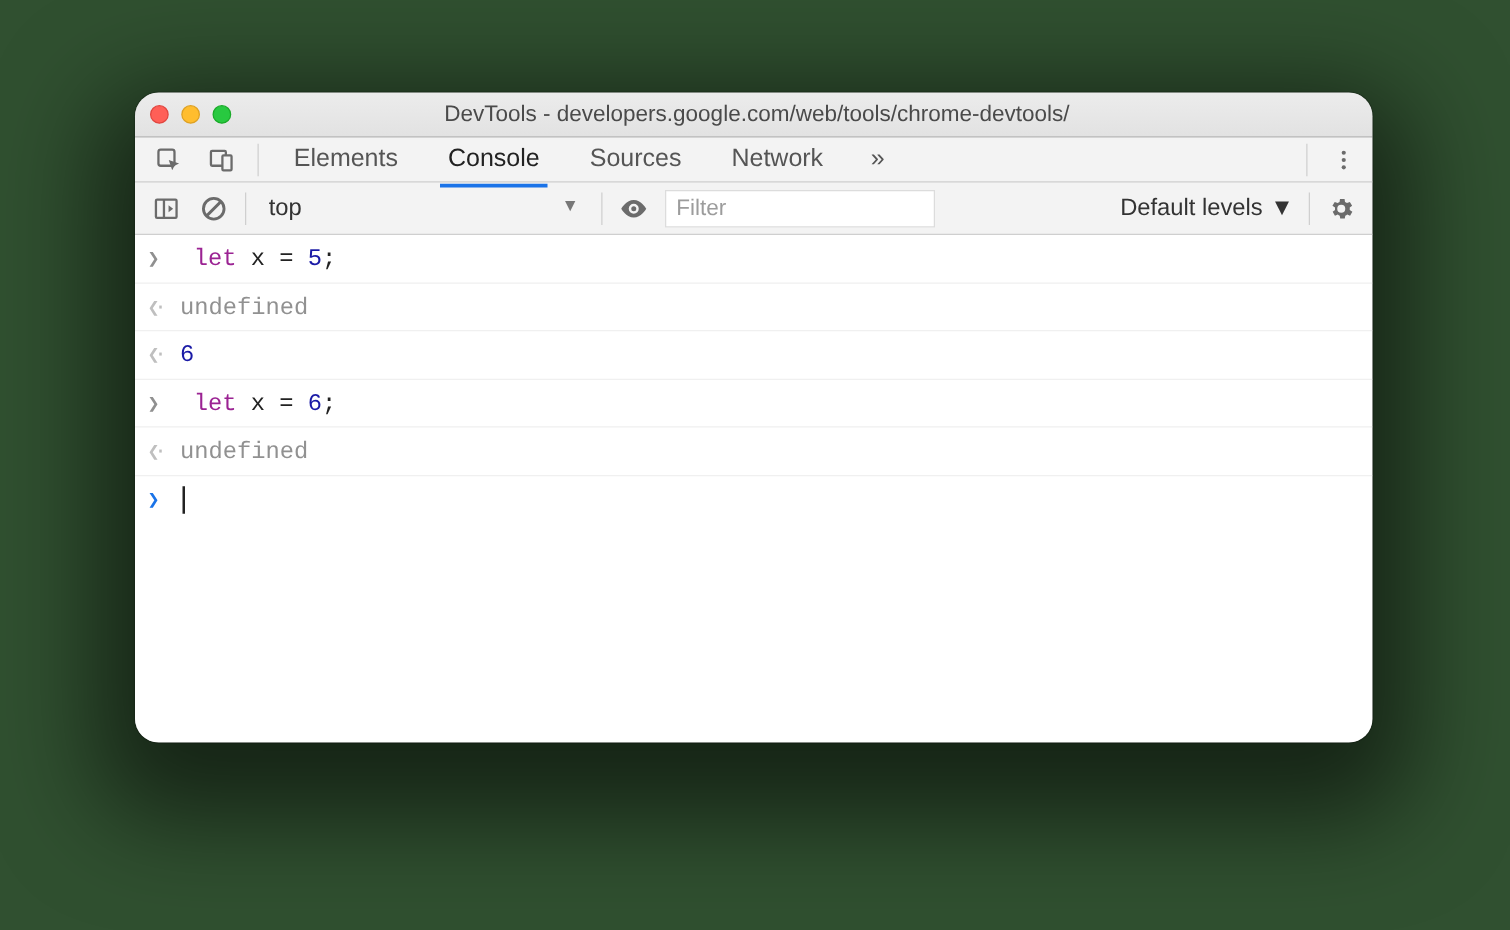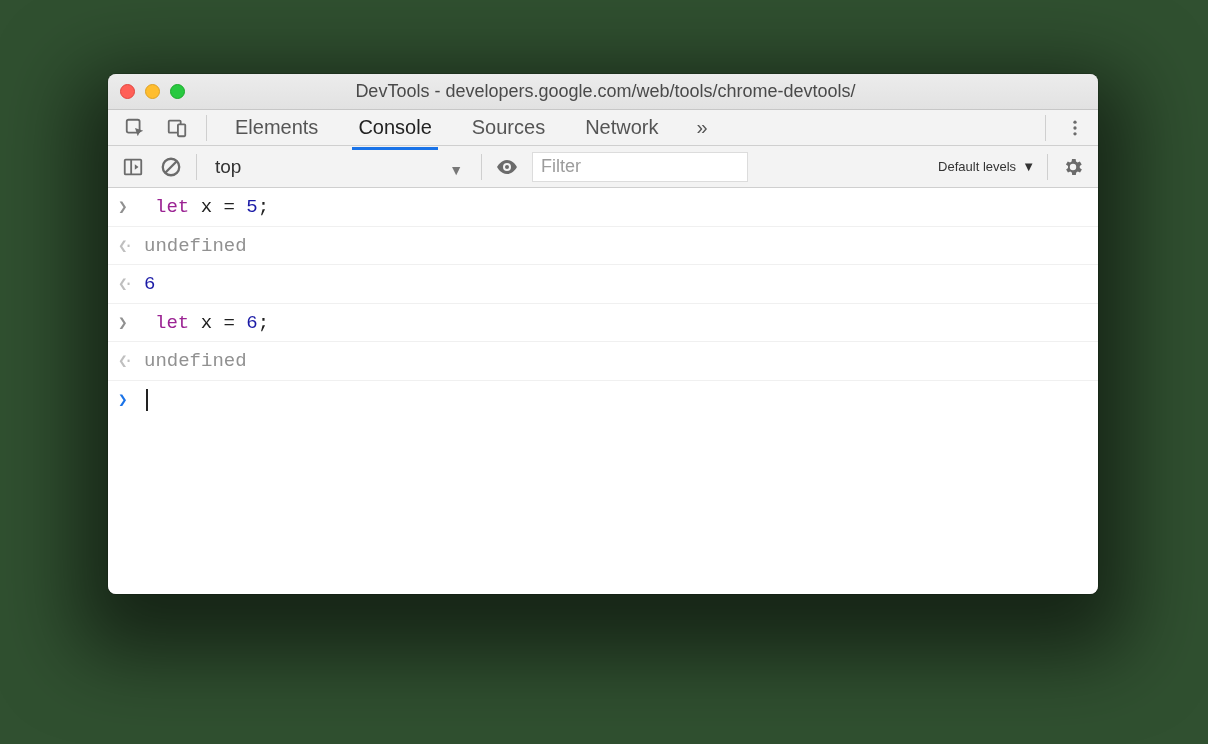--- a/index.html
+++ b/index.html
@@ -10,21 +10,21 @@
     height: 744px;
     position: relative;
   }
   .window {
     position: absolute;
     left: 108px;
     top: 74px;
     width: 990px;
     height: 520px;
     background: #a3a3a3;
-    border-radius: 8px;
+    border-radius: 19px;
     box-shadow: 0 30px 80px 30px rgba(0,0,0,0.55), 0 0 0 1px rgba(0,0,0,0.15);
     overflow: hidden;
     display: flex;
     flex-direction: column;
   }
   
   .titlebar {
     height: 36px;
     background: linear-gradient(#ececec,#e2e2e2);
     border-bottom: 1px solid #c7c7c7;
@@ -60,32 +60,32 @@
   .spacer{flex:1;}
   
   .filterrow {
     height:42px;
     background:#f3f3f3;
     border-bottom:1px solid #cfcfcf;
     display:flex; align-items:center;
     padding:0 12px; gap:12px;
   }
   .ctxsel {
-    display:flex; align-items:flex-end; gap:6px;
+    display:flex; align-items:flex-start; gap:6px;
     font-size:19px; color:#333; padding:2px 6px;
     min-width:260px; justify-content:space-between;
   }
   .ctxsel .caret{ color:#777; font-size:14px;}
   .filterbox {
     background:#fff; border:1px solid #dcdcdc;
     height:30px; width:216px;
     font-size:18px; color:#333; padding:2px 8px;
   }
   .filterbox::placeholder{color:#9c9c9c;}
-  .levelsel { font-size:13px; color:#333; display:flex; align-items:center; gap:6px;}
+  .levelsel { font-size:19px; color:#333; display:flex; align-items:center; gap:6px;}
   
   .consolebody {
     flex:1; overflow:auto;
     font-family: Menlo, Consolas, "Courier New", monospace;
     font-size:19px;
     background:#fff;
   }
   .row {
     display:flex; align-items:flex-start;
     padding:6px 10px 5px 10px;

